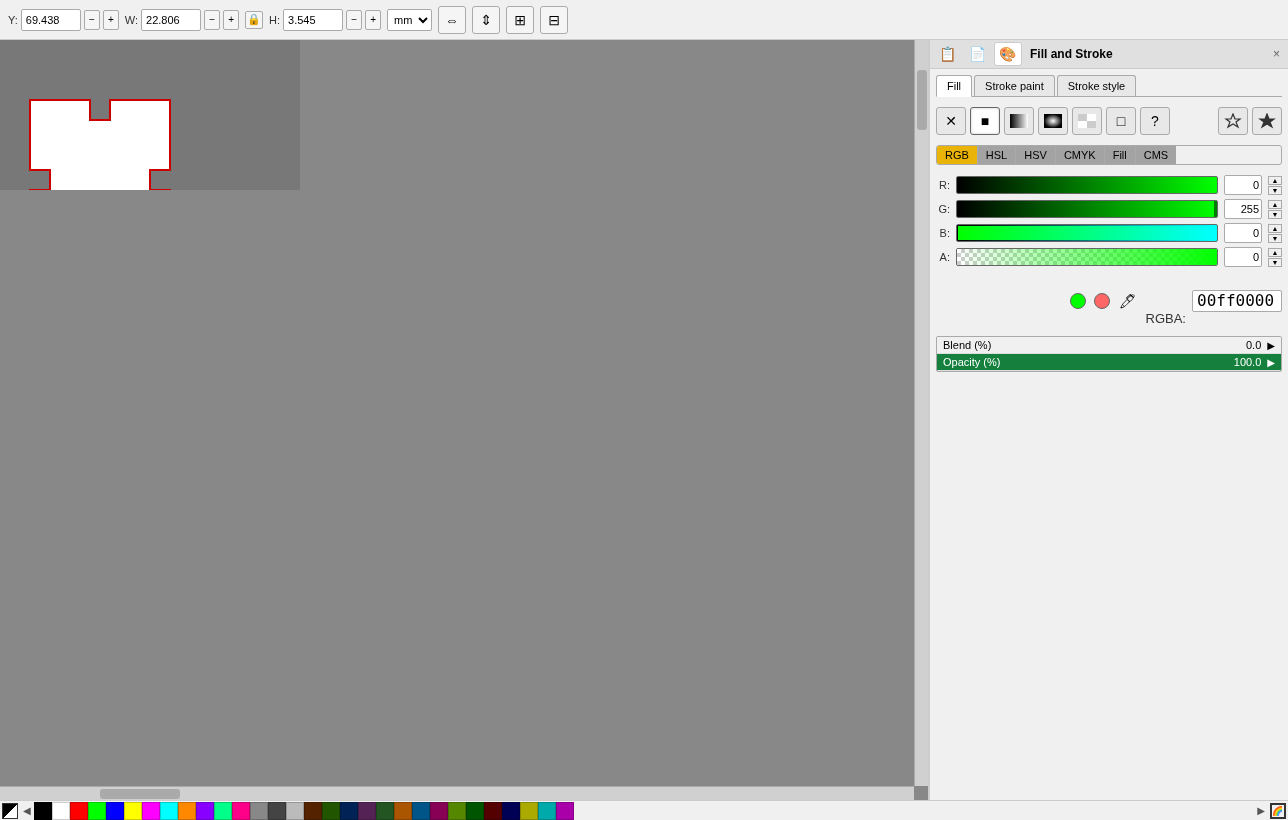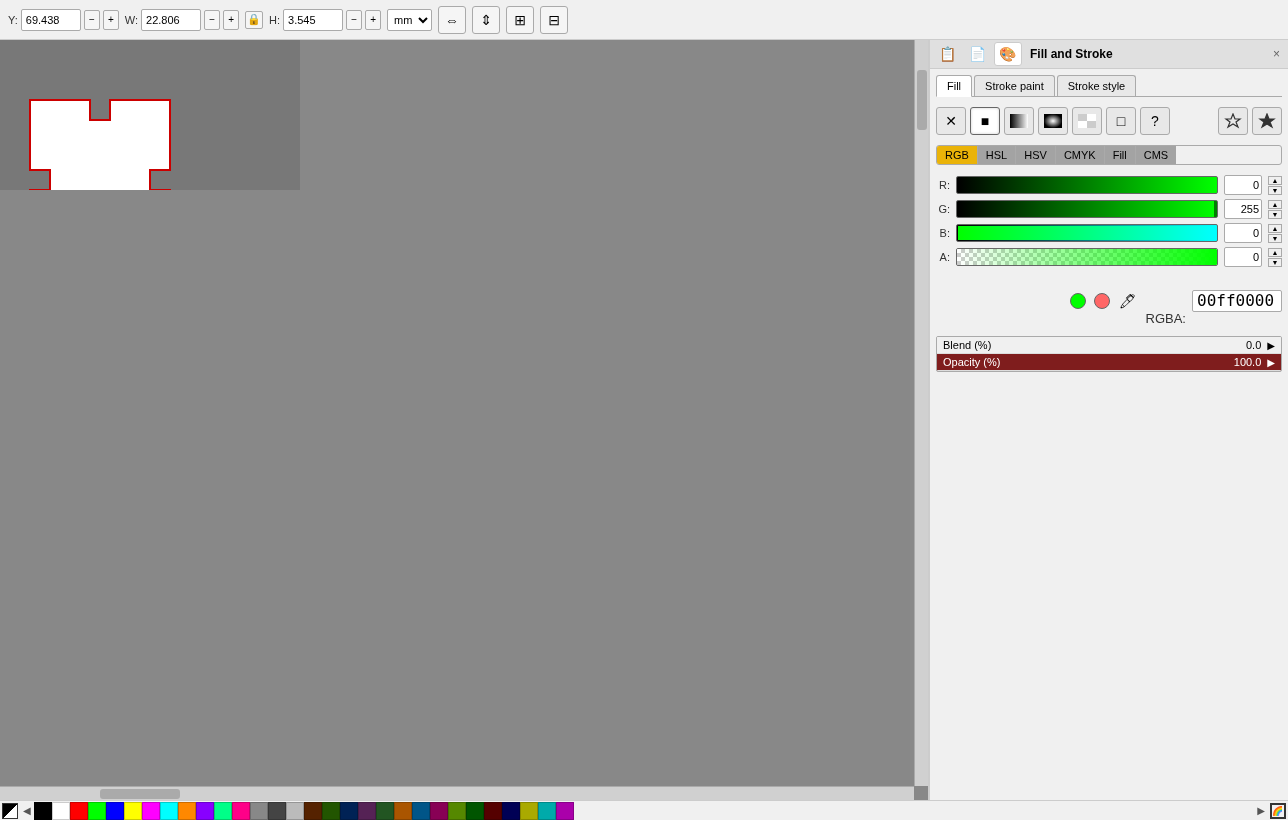--- a/index.html
+++ b/index.html
@@ -362,21 +362,21 @@
     }
     .bo-row {
       display: flex;
       align-items: center;
       padding: 2px 6px;
       background: #f0f0f0;
       border-bottom: 1px solid #ddd;
       gap: 6px;
     }
     .bo-row.active-row {
-      background: #7f1d1d;
+      background: #15803d;
       color: white;
     }
     .bo-label {
       font-size: 11px;
       flex: 1;
     }
     .bo-value {
       font-size: 11px;
       width: 40px;
       text-align: right;

